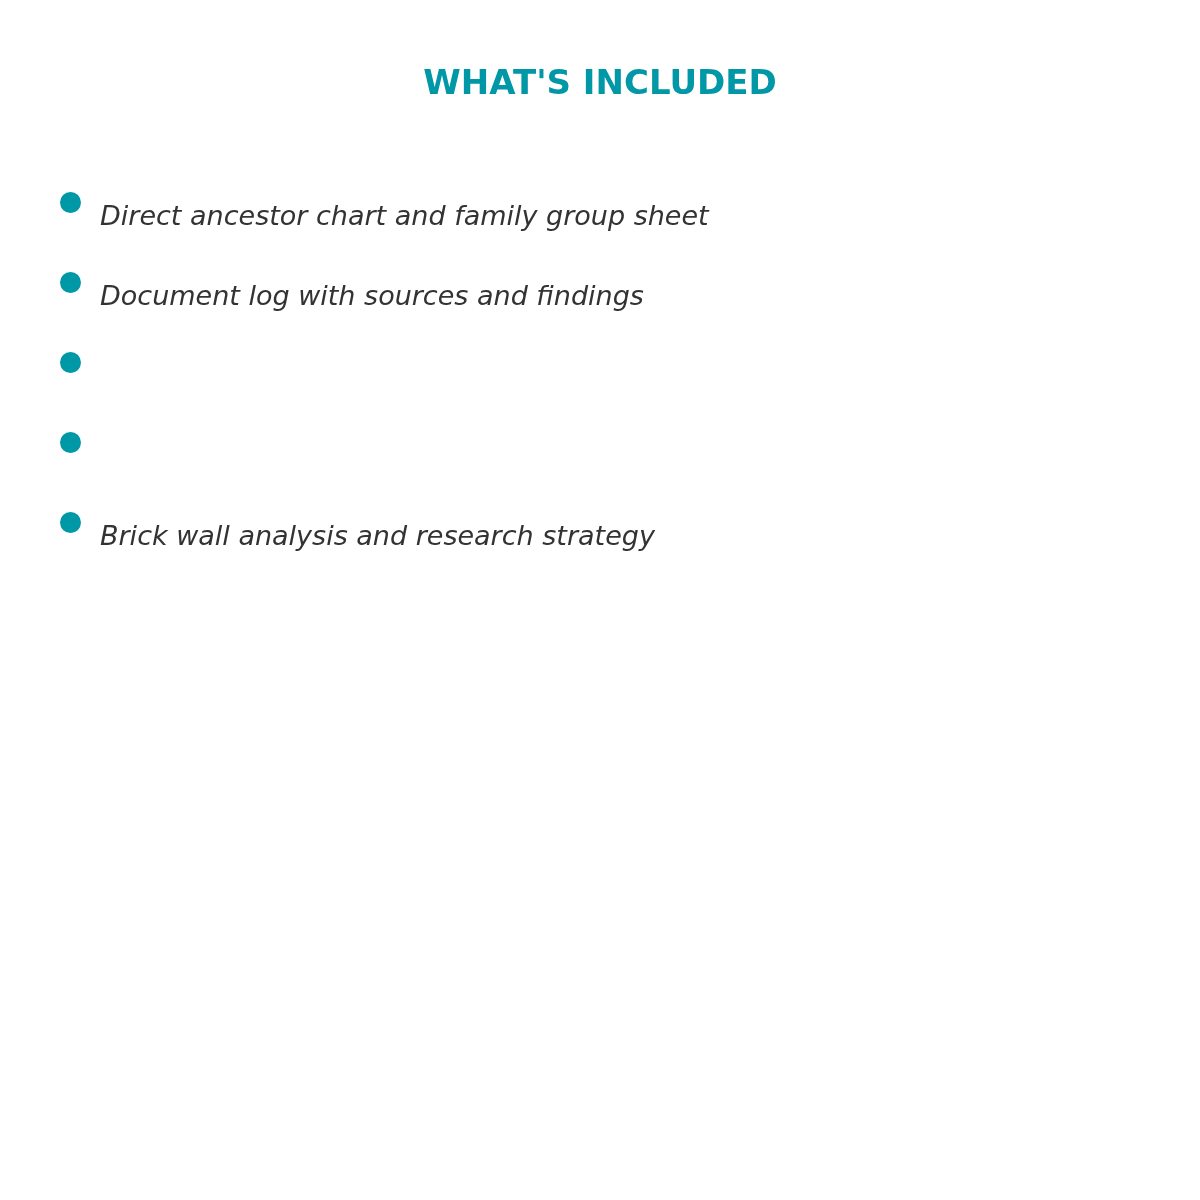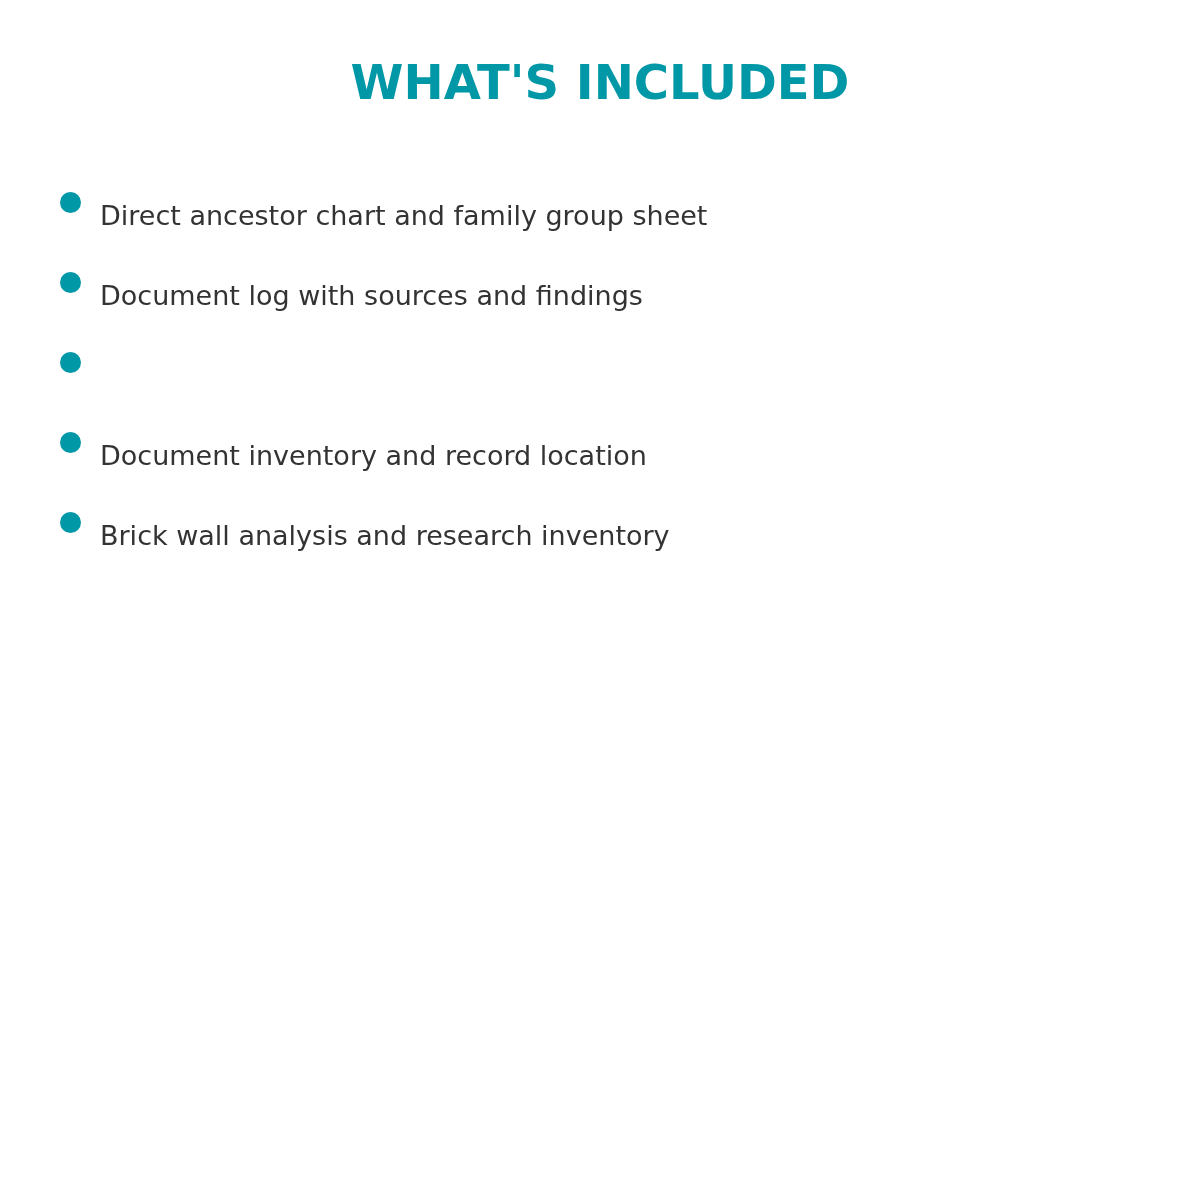--- a/index.html
+++ b/index.html
@@ -1,22 +1,22 @@
 <!DOCTYPE html>
 <html><head>
 <meta charset="utf-8">
 <style>
   html, body { margin: 0; padding: 0; }
   body { width: 1200px; height: 1200px; background: #ffffff; position: relative; overflow: hidden; }
   .title {
     position: absolute; left: 0; top: 52px; width: 1200px; text-align: center;
-    font-family: "DejaVu Sans", sans-serif; font-weight: bold; font-size: 48px;
+    font-family: "DejaVu Sans", sans-serif; font-weight: bold; font-size: 34px;
     color: #0097a7; margin: 0; line-height: 60px;
   }
-  .item { position: absolute; left: 60px; width: 1100px; height: 60px; }
+  .item { position: absolute; left: 60px; width: 1100px; height: 60px; font-style: italic; }
   .dot { position: absolute; left: 0; top: 0; width: 21px; height: 21px; border-radius: 50%; background: #0097a7; }
   .txt {
     position: absolute; left: 40px; top: 8px; font-family: "DejaVu Sans", sans-serif;
     font-size: 27px; color: #333333; white-space: nowrap; line-height: 32px;
   }
 </style>
 </head>
 <body>
 
 <h1 class="title">WHAT'S INCLUDED</h1>
@@ -28,19 +28,18 @@
   </div>
   <div class="item" style="top:272px">
     <span class="dot"></span>
     <span class="txt">Document log with sources and findings</span>
   </div>
   <div class="item" style="top:352px">
     <span class="dot"></span>
   </div>
   <div class="item" style="top:432px">
     <span class="dot"></span>
-    <span class="txt">Document inventory and record location</span>
   </div>
   <div class="item" style="top:512px">
     <span class="dot"></span>
-    <span class="txt">Brick wall analysis and research inventory</span>
+    <span class="txt">Brick wall analysis and research strategy</span>
   </div>
 </div>
 
 </body></html>

